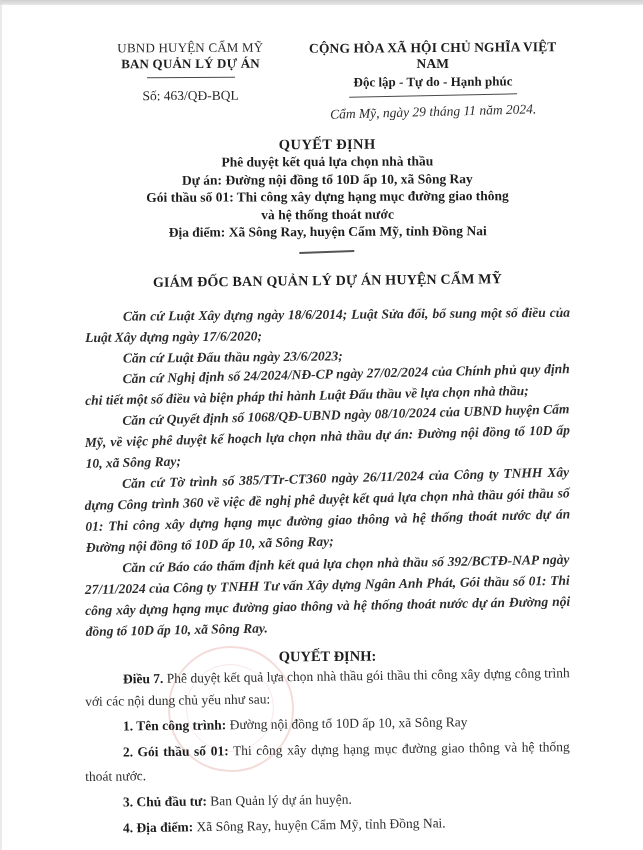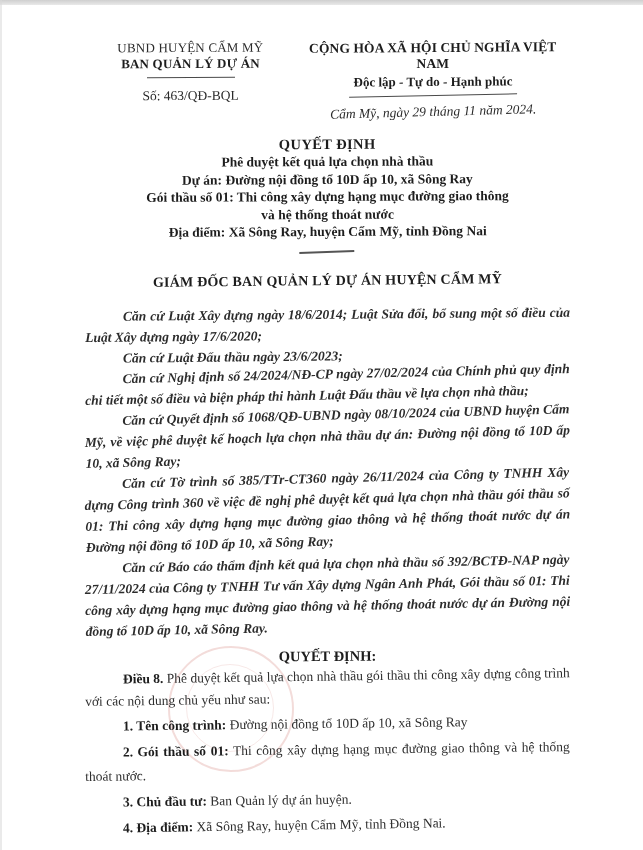--- a/index.html
+++ b/index.html
@@ -106,21 +106,21 @@
     <p class="recital r2">Căn cứ Luật Đấu thầu ngày 23/6/2023;</p>
     <p class="recital r3">Căn cứ Nghị định số 24/2024/NĐ-CP ngày 27/02/2024 của Chính phủ quy định chi tiết một số điều và biện pháp thi hành Luật Đấu thầu về lựa chọn nhà thầu;</p>
     <p class="recital r4">Căn cứ Quyết định số 1068/QĐ-UBND ngày 08/10/2024 của UBND huyện Cẩm Mỹ, về việc phê duyệt kế hoạch lựa chọn nhà thầu dự án: Đường nội đồng tổ 10D ấp 10, xã Sông Ray;</p>
     <p class="recital r5">Căn cứ Tờ trình số 385/TTr-CT360 ngày 26/11/2024 của Công ty TNHH Xây dựng Công trình 360 về việc đề nghị phê duyệt kết quả lựa chọn nhà thầu gói thầu số 01: Thi công xây dựng hạng mục đường giao thông và hệ thống thoát nước dự án Đường nội đồng tổ 10D ấp 10, xã Sông Ray;</p>
     <p class="recital r6">Căn cứ Báo cáo thẩm định kết quả lựa chọn nhà thầu số 392/BCTĐ-NAP ngày 27/11/2024 của Công ty TNHH Tư vấn Xây dựng Ngân Anh Phát, Gói thầu số 01: Thi công xây dựng hạng mục đường giao thông và hệ thống thoát nước dự án Đường nội đồng tổ 10D ấp 10, xã Sông Ray.</p>
   </div>
 
   <div class="decision-heading">QUYẾT ĐỊNH:</div>
 
   <p class="article">
-    <span class="b">Điều 8.</span>
+    <span class="b">Điều 7.</span>
     <span>Phê duyệt kết quả lựa chọn nhà thầu gói thầu thi công xây dựng công trình với các nội dung chủ yếu như sau:</span>
   </p>
 
   <p class="item">
     <span class="b">1. Tên công trình:</span>
     <span>Đường nội đồng tổ 10D ấp 10, xã Sông Ray</span>
   </p>
   <p class="item">
     <span class="b">2. Gói thầu số 01:</span>
     <span>Thi công xây dựng hạng mục đường giao thông và hệ thống thoát nước.</span>

